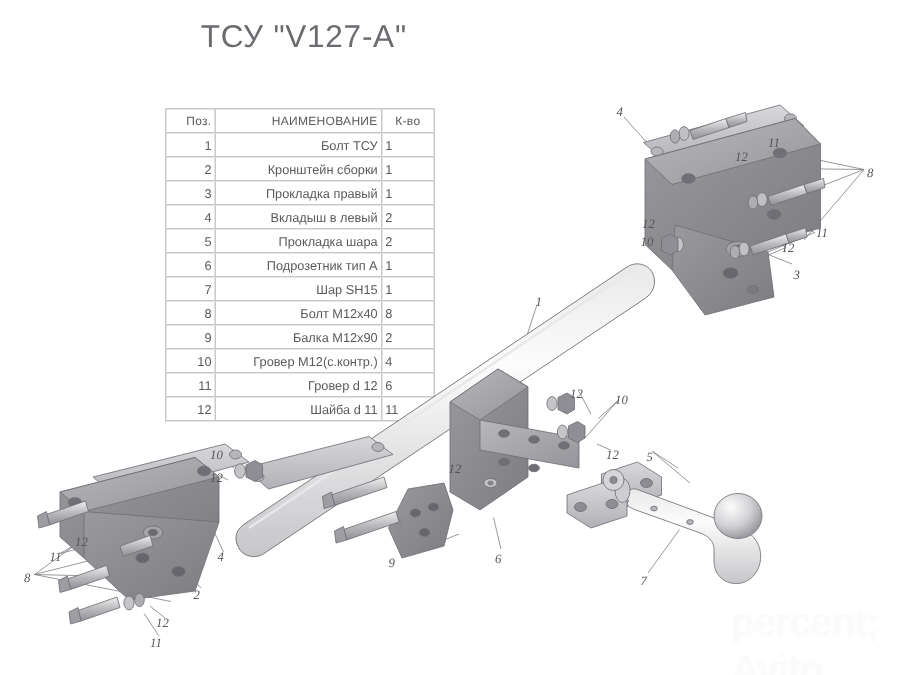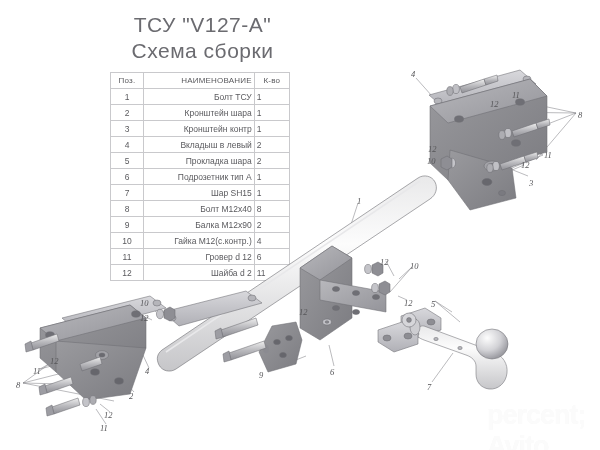--- a/index.html
+++ b/index.html
@@ -31,21 +31,21 @@
     font-size:8.5px;
     color:#5a5a5e;
   }
   #parts-table td,#parts-table th{
     border:1px solid #c9c9cc;
     padding:1px 2px;
     height:13px;
     font-weight:normal;
   }
   #parts-table th{font-size:8px;letter-spacing:.2px;}
-  .col-pos{width:30px;text-align:center;}
+  .col-pos{width:30px;text-align:right;}
   .col-name{width:112px;text-align:right;padding-left:4px;}
   .col-qty{width:34px;}
   .hdr-qty{font-size:7px;}
 
   
   #drawing{position:absolute;inset:0;}
   #drawing svg{display:block;}
 
   
   .callout{
@@ -69,45 +69,44 @@
   }
   #watermark .dots{display:inline-block;margin-right:2px;}
 </style>
 </head>
 <body>
 
 <div id="sheet">
 
   <div id="title-block">
     <div class="line1">ТСУ "V127-A"</div>
-    <div class="line2">Схема сборки</div>
   </div>
 
   <table id="parts-table">
     <thead>
       <tr>
         <th class="col-pos">Поз.</th>
         <th class="col-name">НАИМЕНОВАНИЕ</th>
         <th class="col-qty hdr-qty">К-во</th>
       </tr>
     </thead>
     <tbody id="parts-tbody">
         <tr>
           <td class="col-pos">1</td>
           <td class="col-name">Болт ТСУ</td>
           <td class="col-qty">1</td>
         </tr>
         <tr>
           <td class="col-pos">2</td>
-          <td class="col-name">Кронштейн шара</td>
+          <td class="col-name">Кронштейн сборки</td>
           <td class="col-qty">1</td>
         </tr>
         <tr>
           <td class="col-pos">3</td>
-          <td class="col-name">Кронштейн контр</td>
+          <td class="col-name">Прокладка правый</td>
           <td class="col-qty">1</td>
         </tr>
         <tr>
           <td class="col-pos">4</td>
           <td class="col-name">Вкладыш в левый</td>
           <td class="col-qty">2</td>
         </tr>
         <tr>
           <td class="col-pos">5</td>
           <td class="col-name">Прокладка шара</td>
@@ -128,31 +127,31 @@
           <td class="col-name">Болт М12х40</td>
           <td class="col-qty">8</td>
         </tr>
         <tr>
           <td class="col-pos">9</td>
           <td class="col-name">Балка М12х90</td>
           <td class="col-qty">2</td>
         </tr>
         <tr>
           <td class="col-pos">10</td>
-          <td class="col-name">Гайка М12(с.контр.)</td>
+          <td class="col-name">Гровер М12(с.контр.)</td>
           <td class="col-qty">4</td>
         </tr>
         <tr>
           <td class="col-pos">11</td>
           <td class="col-name">Гровер d 12</td>
           <td class="col-qty">6</td>
         </tr>
         <tr>
           <td class="col-pos">12</td>
-          <td class="col-name">Шайба d 2</td>
+          <td class="col-name">Шайба d 11</td>
           <td class="col-qty">11</td>
         </tr>
       </tbody>
   </table>
 
   <div id="drawing">
   <svg width="600" height="450" viewBox="0 0 600 450" xmlns="http://www.w3.org/2000/svg">
     <defs>
       <linearGradient id="gBeam" x1="0" y1="0" x2="0" y2="1">
         <stop offset="0%" stop-color="#e9e9ea"></stop>

